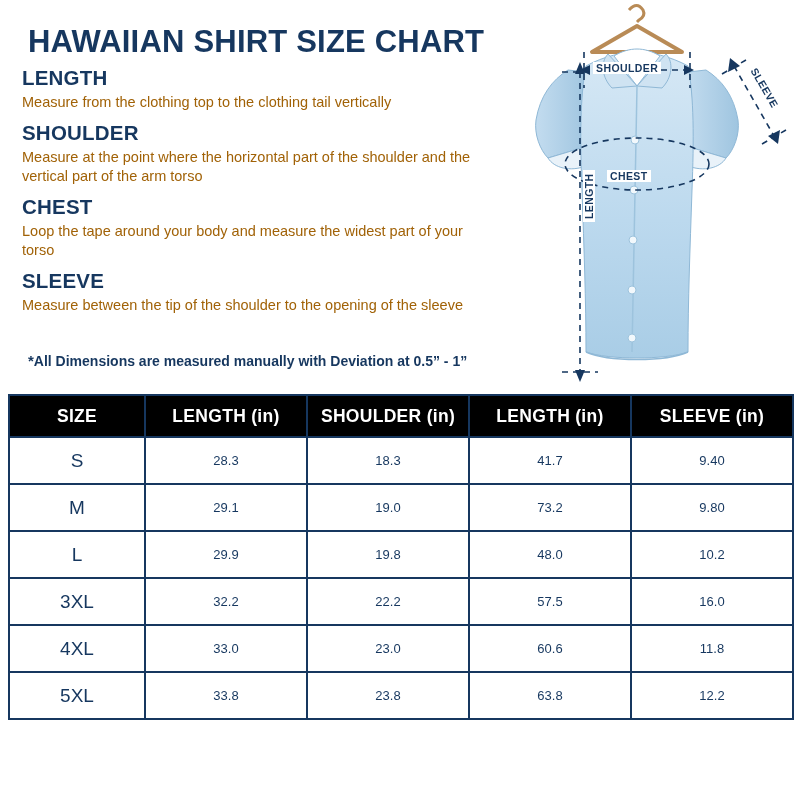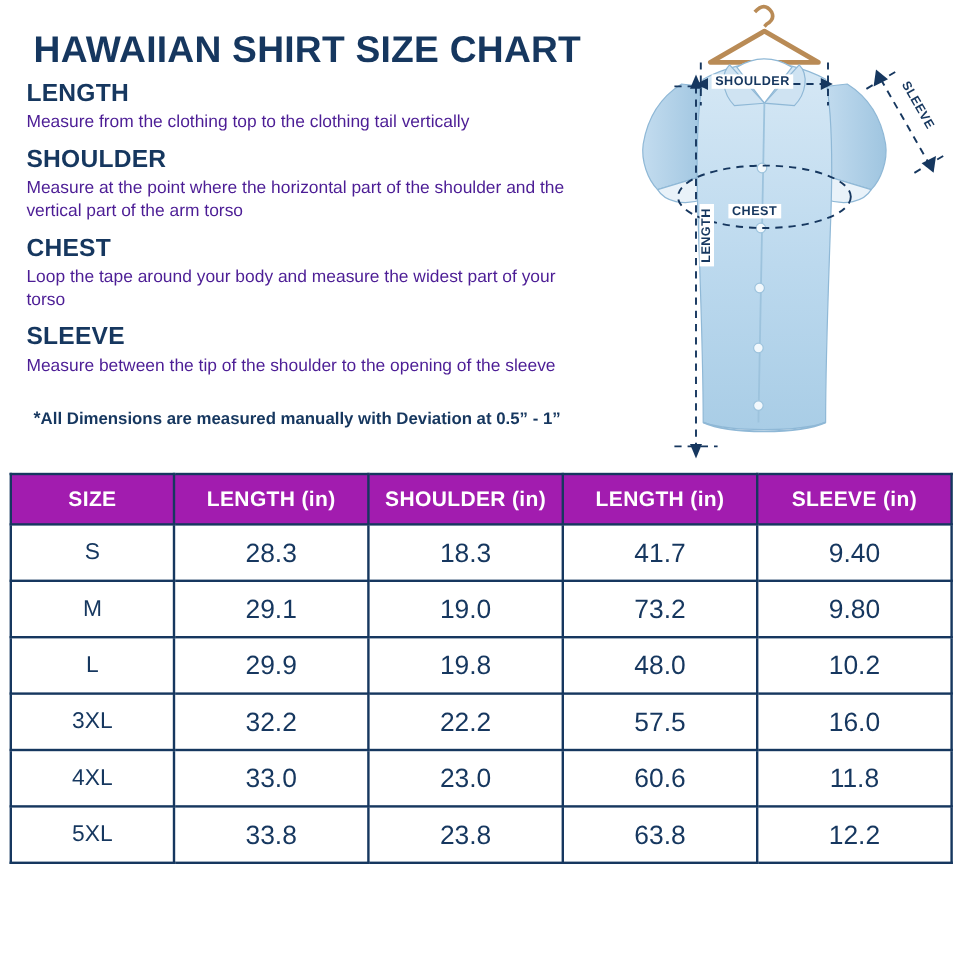--- a/index.html
+++ b/index.html
@@ -43,29 +43,29 @@
   .inst-head {
     font-size: 20.5px;
     font-weight: bold;
     color: #16375f;
     margin-top: 8px;
     letter-spacing: 0.2px;
   }
   .inst-head:first-child { margin-top: 0; }
   .inst-body {
     font-size: 14.5px;
-    color: #4c1d95;
+    color: #a16207;
     line-height: 1.35;
     margin-top: 3px;
     font-weight: normal;
   }
   .note {
     position: absolute;
     left: 28px;
-    top: 340px;
+    top: 352px;
     font-size: 14px;
     color: #16375f;
     font-weight: 600;
   }
   .note .star { font-weight: bold; font-size: 15px; }
 
   
   .shirt-area {
     position: absolute;
     left: 496px;
@@ -93,27 +93,27 @@
     left: 8px;
     top: 394px;
     width: 784px;
     border-collapse: collapse;
     table-layout: fixed;
   }
   table.size-table th,
   table.size-table td {
     border: 2px solid #16375f;
     text-align: center;
-    font-size: 22px;
+    font-size: 13px;
     color: #16375f;
     height: 43px;
     font-weight: normal;
   }
   table.size-table thead th {
-    background: #a21caf;
+    background: #000000;
     color: #ffffff;
     font-weight: bold;
     font-size: 17.5px;
     height: 38px;
     letter-spacing: 0.3px;
   }
   table.size-table tbody td:first-child {
     font-size: 19px;
   }
   col.c0 { width: 136px; }

